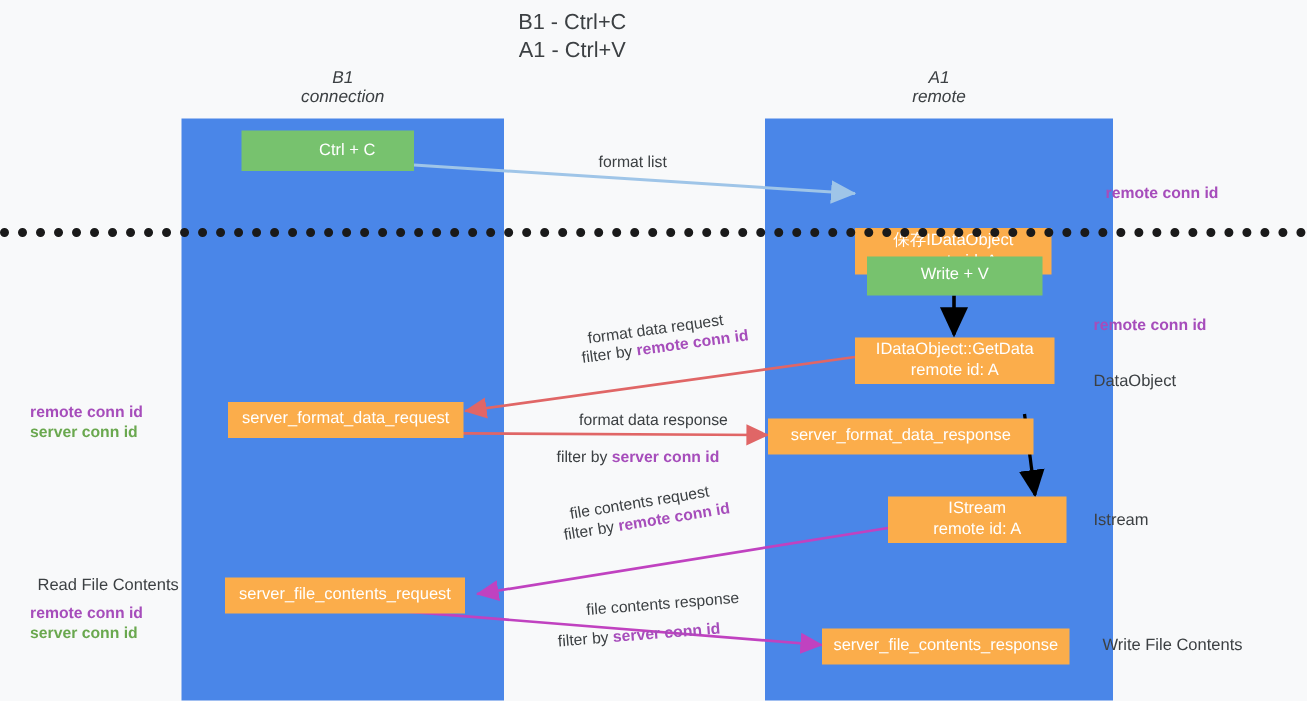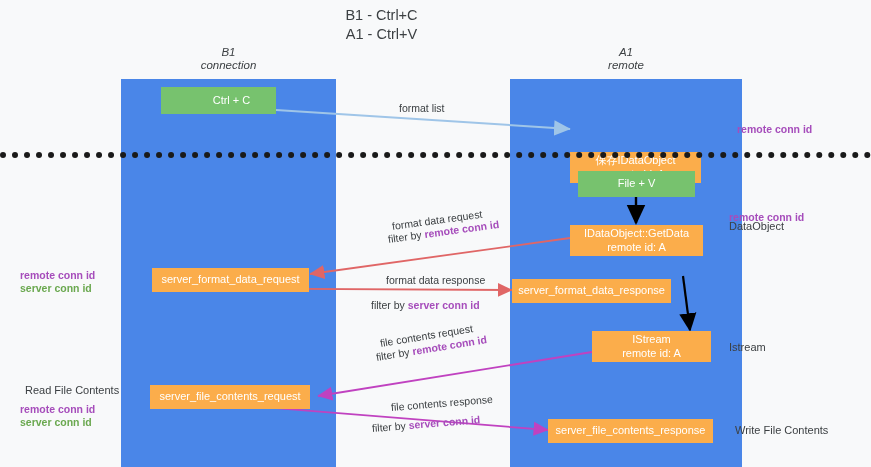--- a/index.html
+++ b/index.html
@@ -146,33 +146,33 @@
   <div class="node green" style="left:161px;top:87px;width:115px;height:27px;padding-left:26px;">
     <span>Ctrl + C</span>
   </div>
 
   <div class="node orange" style="left:570px;top:116px;width:131px;height:31px;margin-top:36px;">
     <span>保存IDataObject</span>
     <span>remote id: A</span>
   </div>
 
   <div class="node green" style="left:578px;top:171px;width:117px;height:26px;">
-    <span>File + V</span>
+    <span>Write + V</span>
   </div>
 
   <div class="node orange" style="left:570px;top:225px;width:133px;height:31px;">
     <span>IDataObject::GetData</span>
     <span>remote id: A</span>
   </div>
 
   <div class="node orange" style="left:152px;top:268px;width:157px;height:24px;">
     <span>server_format_data_request</span>
   </div>
 
-  <div class="node orange" style="left:512px;top:279px;width:159px;height:24px;">
+  <div class="node orange" style="left:512px;top:279px;width:177px;height:24px;">
     <span>server_format_data_response</span>
   </div>
 
   <div class="node orange" style="left:592px;top:331px;width:119px;height:31px;">
     <span>IStream</span>
     <span>remote id: A</span>
   </div>
 
   <div class="node orange" style="left:150px;top:385px;width:160px;height:24px;justify-content:center;">
     <span>server_file_contents_request</span>
@@ -203,21 +203,21 @@
 
   <div class="elabel rot-l" style="left:391px;top:400px;transform:rotate(-4.6deg);">file contents response</div>
   <div class="elabel rot-l" style="left:372px;top:421px;transform:rotate(-4.6deg);">
     <span>filter by </span><span class="k c-purple">server conn id</span>
   </div>
 
   <div class="side c-purple" style="left:737px;top:123px;">remote conn id</div>
 
   <div class="side c-purple" style="left:729px;top:211px;">remote conn id</div>
 
-  <div class="side plain" style="left:729px;top:220px;font-size:11px;">DataObject</div>
+  <div class="side plain" style="left:729px;top:248px;font-size:11px;">DataObject</div>
 
   <div class="side plain" style="left:729px;top:341px;font-size:11px;">Istream</div>
 
   <div class="side plain" style="left:735px;top:424px;font-size:11px;">Write File Contents</div>
 
   <div class="side c-purple" style="left:20px;top:269px;">remote conn id</div>
   <div class="side c-green" style="left:20px;top:282px;">server conn id</div>
 
   <div class="side plain" style="left:25px;top:384px;font-size:11px;">Read File Contents</div>
   <div class="side c-purple" style="left:20px;top:403px;">remote conn id</div>

